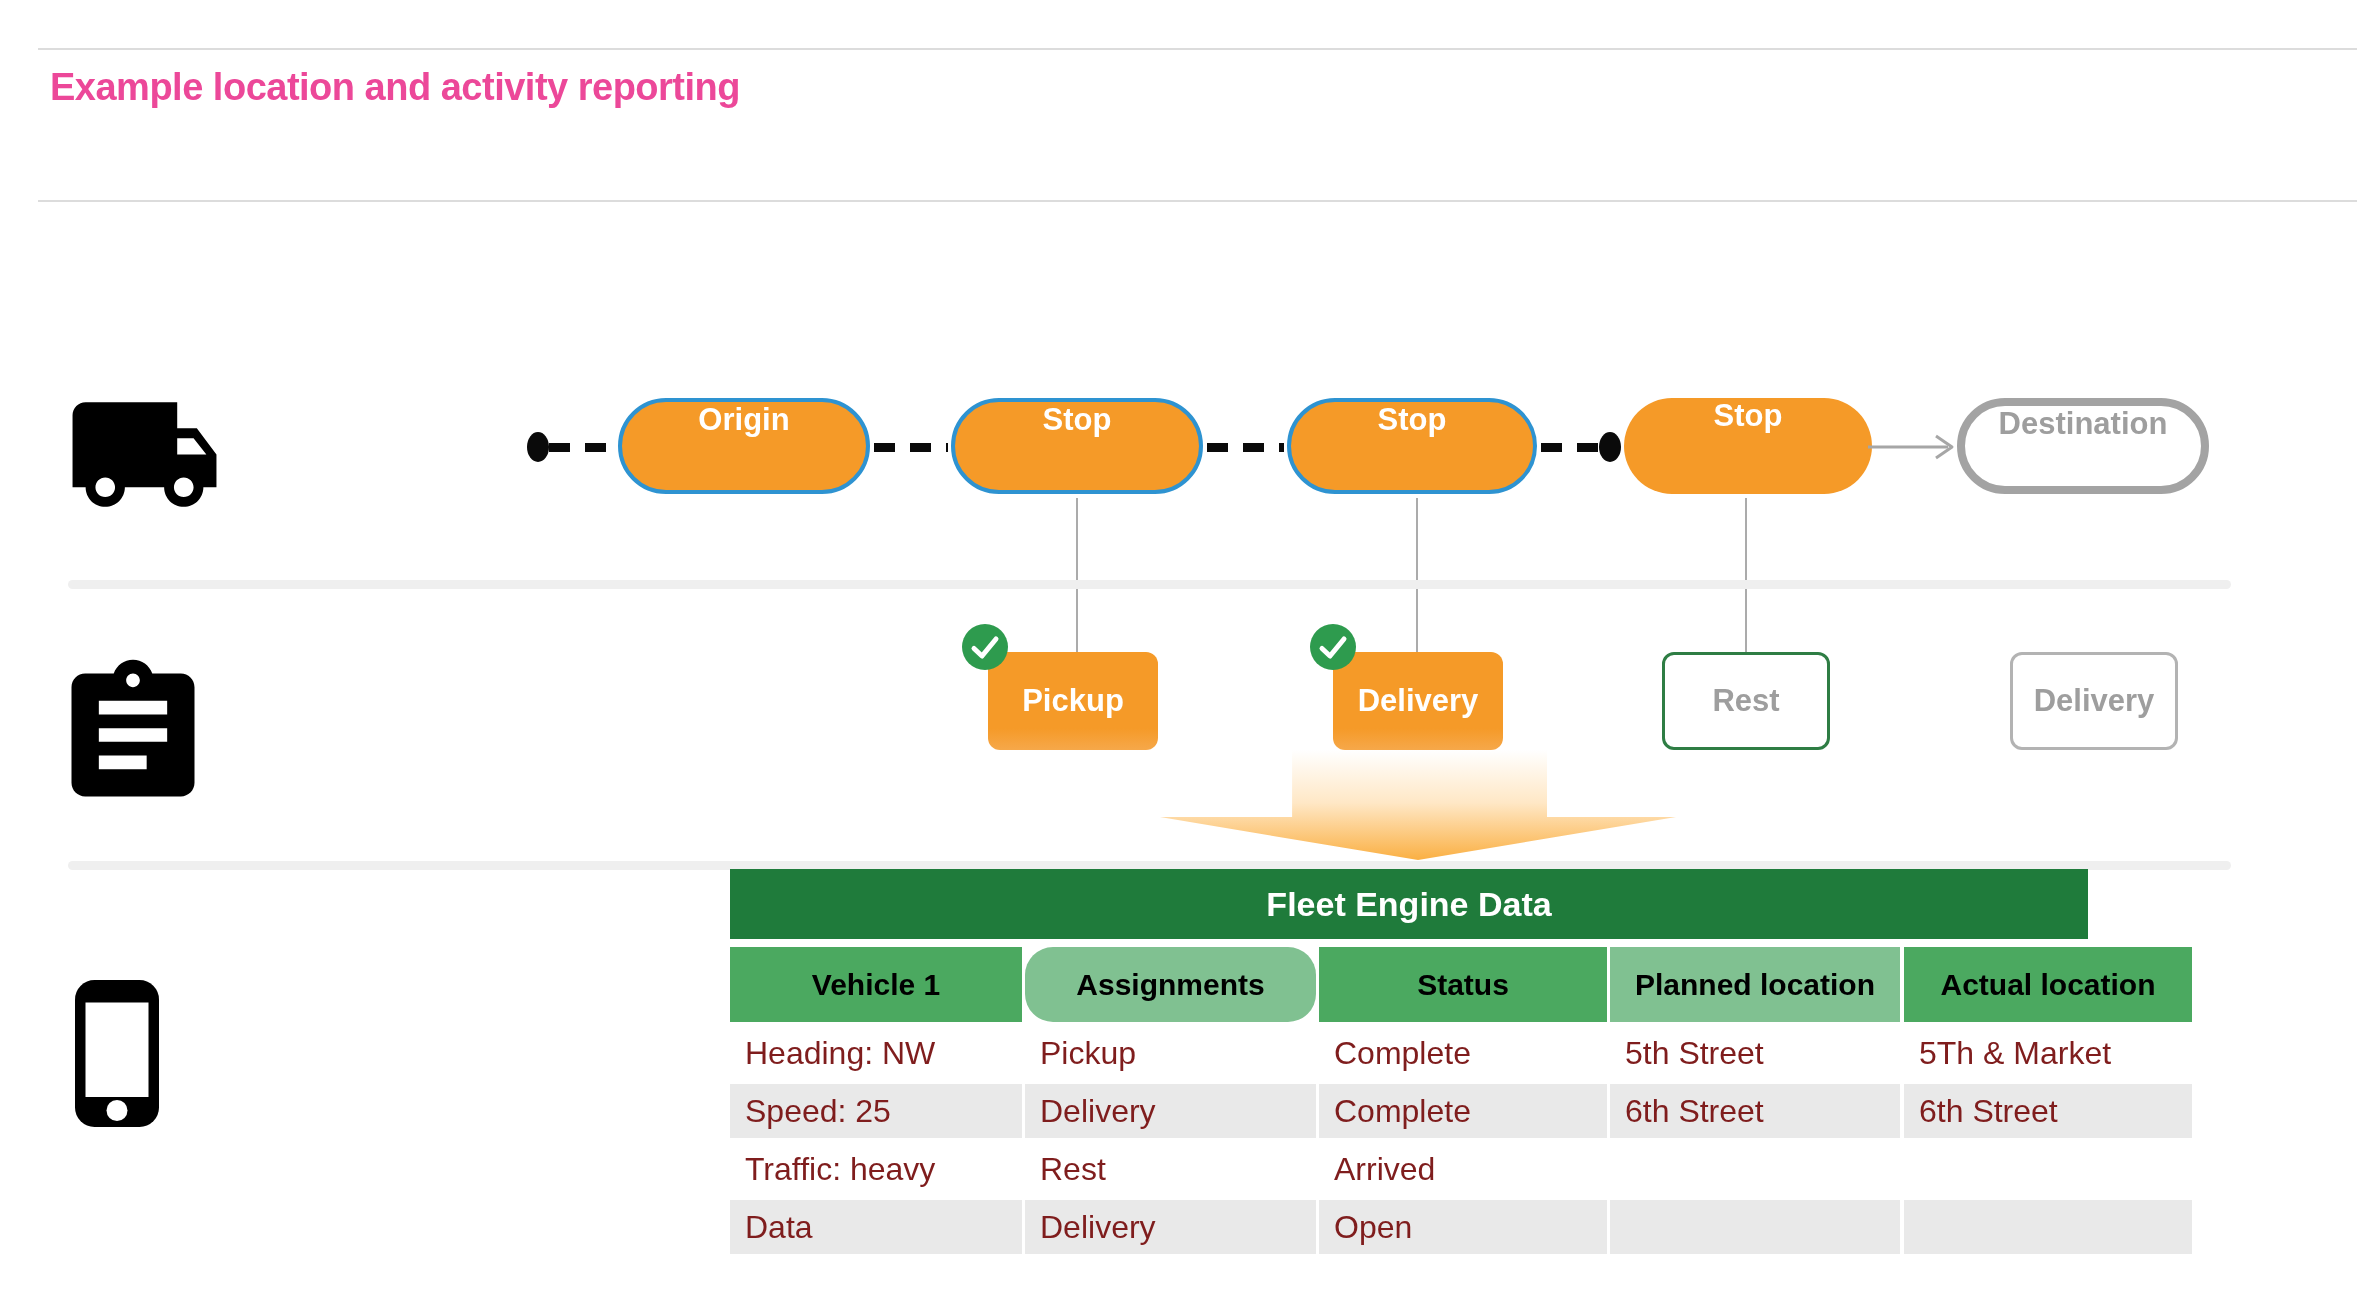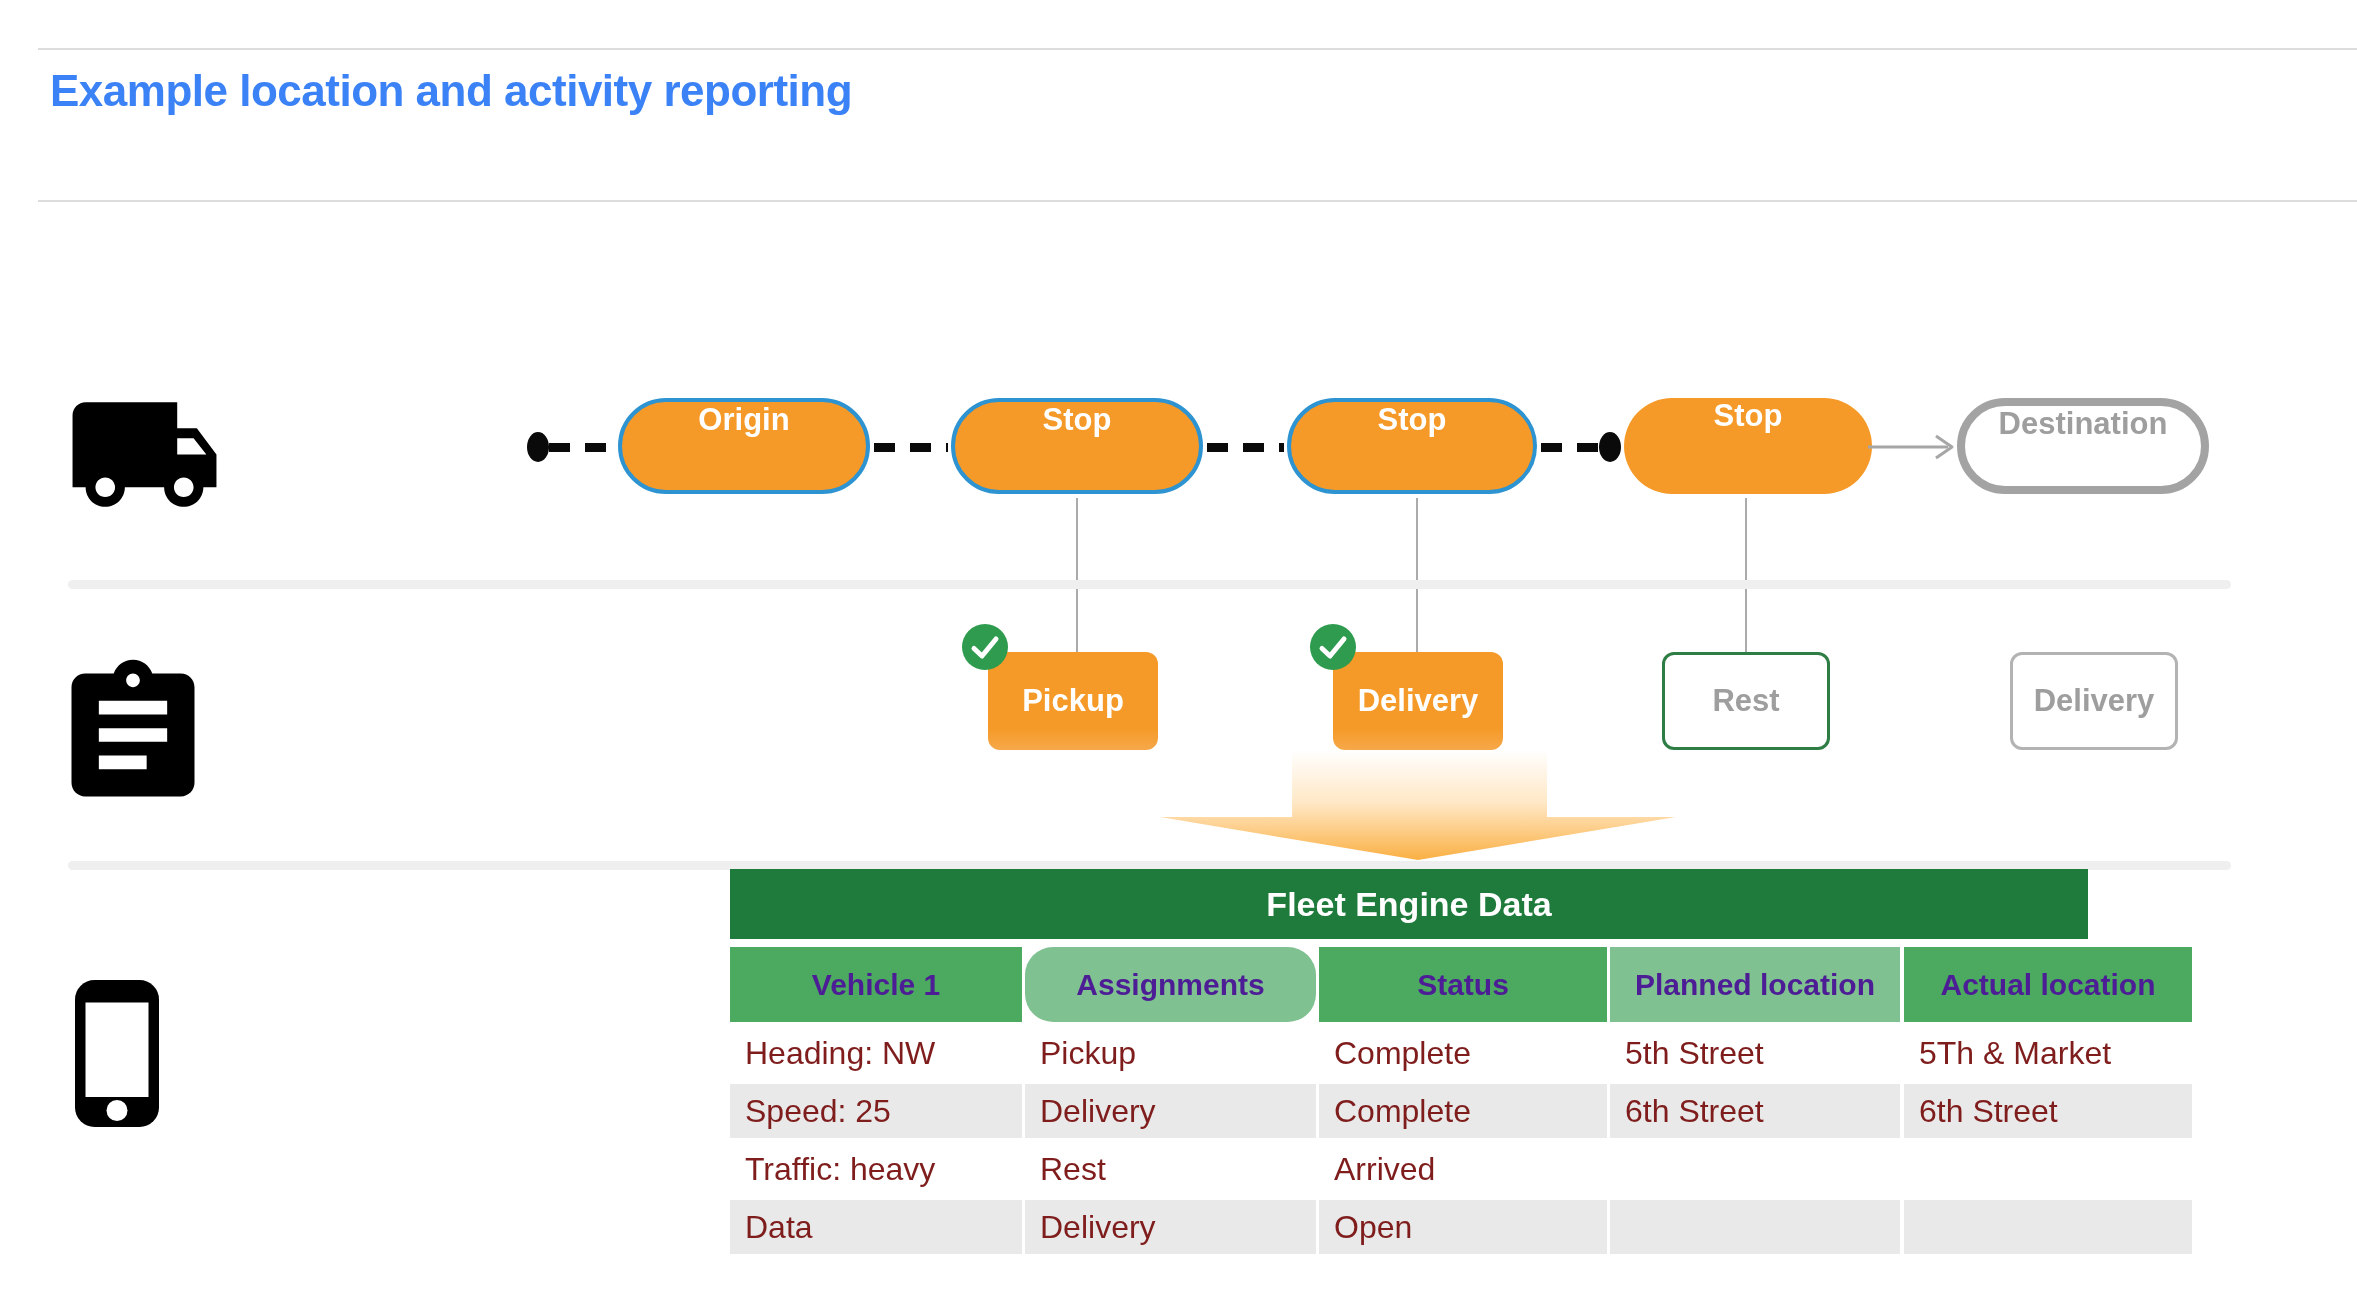--- a/index.html
+++ b/index.html
@@ -4,21 +4,21 @@
 <style>
   html,body{margin:0;padding:0;background:#fff;}
   #canvas{
     position:relative;width:2357px;height:1302px;background:#fff;overflow:hidden;
     font-family:"Liberation Sans",sans-serif;
   }
   .abs{position:absolute;}
   
   .rule{position:absolute;height:2px;background:#dcdcdc;}
   #page-title{
-    position:absolute;left:50px;top:66px;font-size:44px;font-weight:bold;color:#3b82f6;
+    position:absolute;left:50px;top:66px;font-size:38px;font-weight:bold;color:#ec4899;
     letter-spacing:-0.5px;
   }
   
   .divider{position:absolute;left:68px;width:2163px;height:9px;background:#efefef;border-radius:5px;}
   
   .pill{
     position:absolute;top:398px;height:96px;border-radius:50px;
     display:flex;align-items:flex-start;justify-content:center;
     font-size:31px;font-weight:bold;color:#fff;box-sizing:border-box;
   }
@@ -47,21 +47,21 @@
     background:linear-gradient(180deg,rgba(255,203,128,0) 0%,rgba(255,203,128,0.45) 48%,rgba(250,173,61,0.97) 100%);
     clip-path:polygon(25.6% 0,75% 0,75% 61%,100% 61%,50% 100%,0 61%,25.6% 61%);
   }
   
   #fleet-title-bar{
     position:absolute;left:730px;top:869px;width:1358px;height:70px;background:#1f7b3b;
     display:flex;align-items:center;justify-content:center;color:#fff;font-size:34px;font-weight:bold;
   }
   .hcell{
     position:absolute;top:947px;height:75px;display:flex;align-items:center;justify-content:center;
-    color:#4c1d95;font-size:30px;font-weight:bold;
+    color:#000000;font-size:30px;font-weight:bold;
   }
   .hcell.mid{background:#4ba960;}
   .hcell.light{background:#80c191;}
   .bcell{
     position:absolute;height:54px;display:flex;align-items:center;
     padding-left:15px;box-sizing:border-box;font-size:32px;color:#7f1d1d;
   }
   .r-even{background:#e9e9e9;}
   .r-odd{background:#ffffff;}
 </style>

